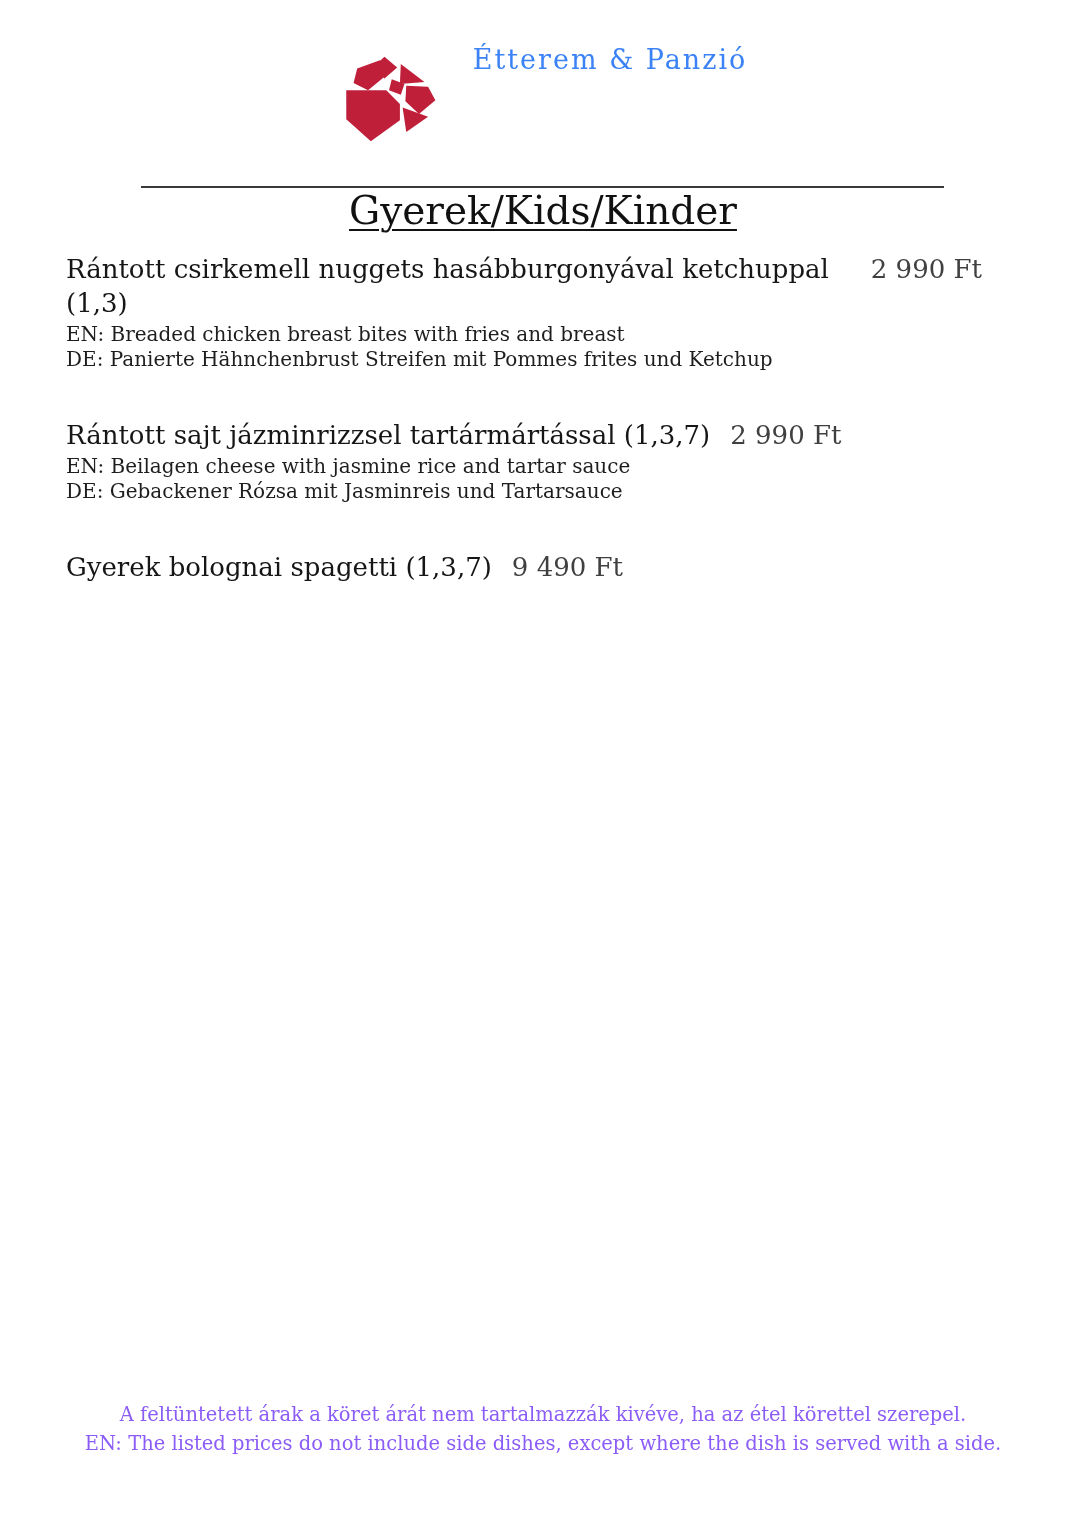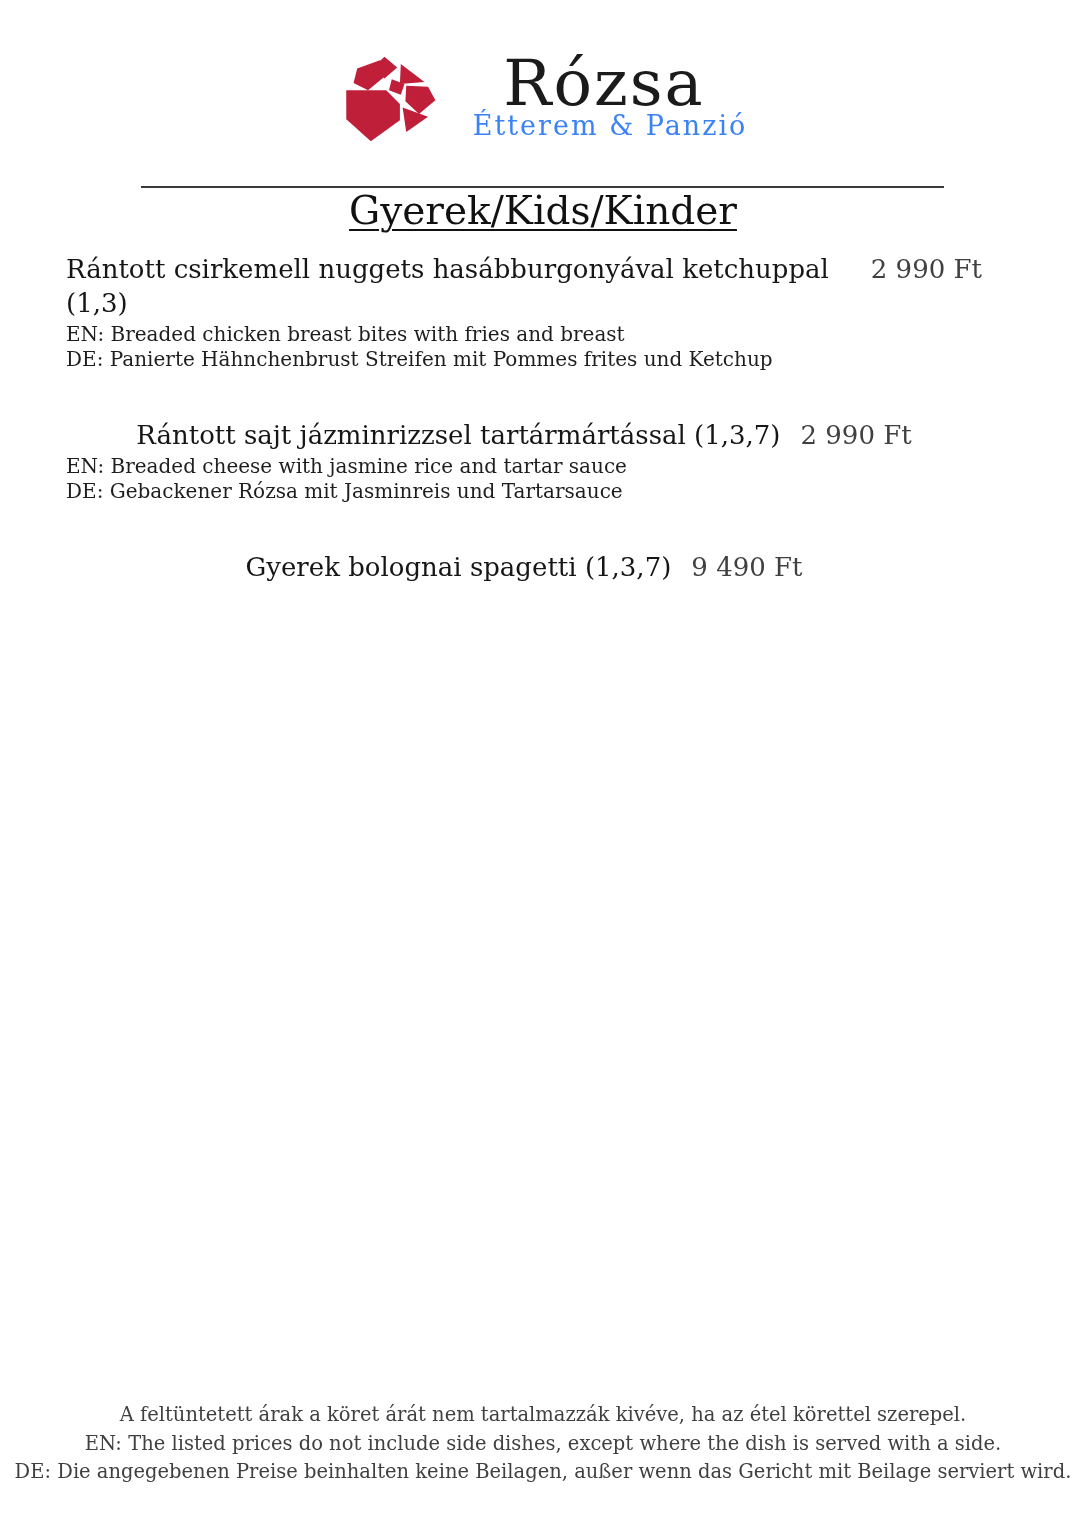--- a/index.html
+++ b/index.html
@@ -70,21 +70,21 @@
   
   .menu-list {
     position: absolute;
     top: 252px;
     left: 66px;
     width: 916px;
   }
   .menu-item + .menu-item { margin-top: 46px; }
   .item-head {
     display: flex;
-    justify-content: center;
+    justify-content: flex-start;
     align-items: baseline;
     gap: 20px;
   }
   .item-title {
     font-size: 26px;
     line-height: 34px;
     color: #161616;
   }
   .item-price {
     font-size: 26px;
@@ -104,21 +104,21 @@
   .footer-note {
     position: absolute;
     top: 1401px;
     left: 0;
     width: 100%;
     text-align: center;
   }
   .footer-line {
     font-size: 19.5px;
     line-height: 28.5px;
-    color: #404040;
+    color: #8b5cf6;
   }
 </style>
 </head>
 <body>
 
 <div class="page">
 
   <div class="logo-row">
     <svg class="logo-mark" viewBox="0 0 110 105" aria-hidden="true">
       <g fill="#c01f3a">
@@ -132,21 +132,20 @@
         <polygon points="58,32 72,37 68,49 55,44"></polygon>
 
         <polygon points="74,39 98,40 106,55 88,70 73,56"></polygon>
 
         <polygon points="8,44 52,44 67,59 67,77 35,100 8,76"></polygon>
 
         <polygon points="70,63 98,73 74,90"></polygon>
       </g>
     </svg>
     <div class="logo-text">
-      <div class="brand-name">Rózsa</div>
       <div class="brand-tagline">Étterem &amp; Panzió</div>
     </div>
   </div>
 
   <div class="header-divider"></div>
   <div class="section-title">Gyerek/Kids/Kinder</div>
 
   <div class="menu-list">
 
     <div class="menu-item">
@@ -156,32 +155,31 @@
       </div>
       <div class="item-sub first">EN: Breaded chicken breast bites with fries and breast</div>
       <div class="item-sub">DE: Panierte Hähnchenbrust Streifen mit Pommes frites und Ketchup</div>
     </div>
 
     <div class="menu-item">
       <div class="item-head">
         <span class="item-title">Rántott sajt jázminrizzsel tartármártással (1,3,7)</span>
         <span class="item-price">2 990 Ft</span>
       </div>
-      <div class="item-sub first">EN: Breaded cheese with jasmine rice and tartar sauce</div>
+      <div class="item-sub first">EN: Beilagen cheese with jasmine rice and tartar sauce</div>
       <div class="item-sub">DE: Gebackener Rózsa mit Jasminreis und Tartarsauce</div>
     </div>
 
     <div class="menu-item">
       <div class="item-head">
         <span class="item-title">Gyerek bolognai spagetti (1,3,7)</span>
         <span class="item-price">9 490 Ft</span>
       </div>
     </div>
 
   </div>
 
   <div class="footer-note">
     <div class="footer-line">A feltüntetett árak a köret árát nem tartalmazzák kivéve, ha az étel körettel szerepel.</div>
     <div class="footer-line">EN: The listed prices do not include side dishes, except where the dish is served with a side.</div>
-    <div class="footer-line">DE: Die angegebenen Preise beinhalten keine Beilagen, außer wenn das Gericht mit Beilage serviert wird.</div>
   </div>
 
 </div>
 
 </body></html>

